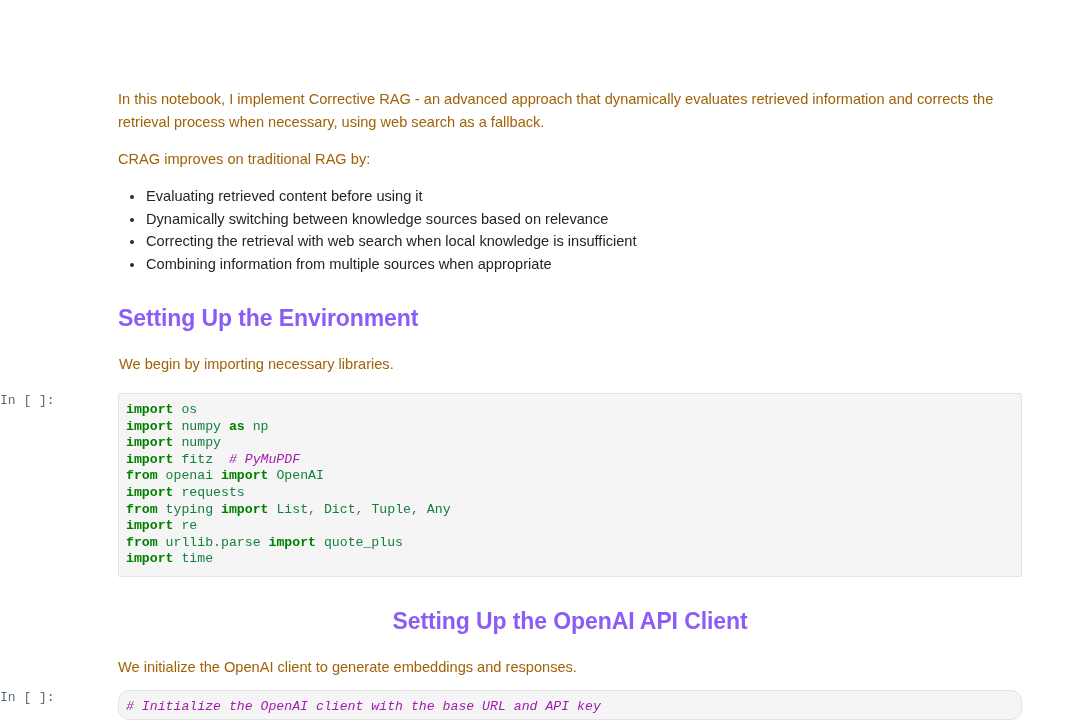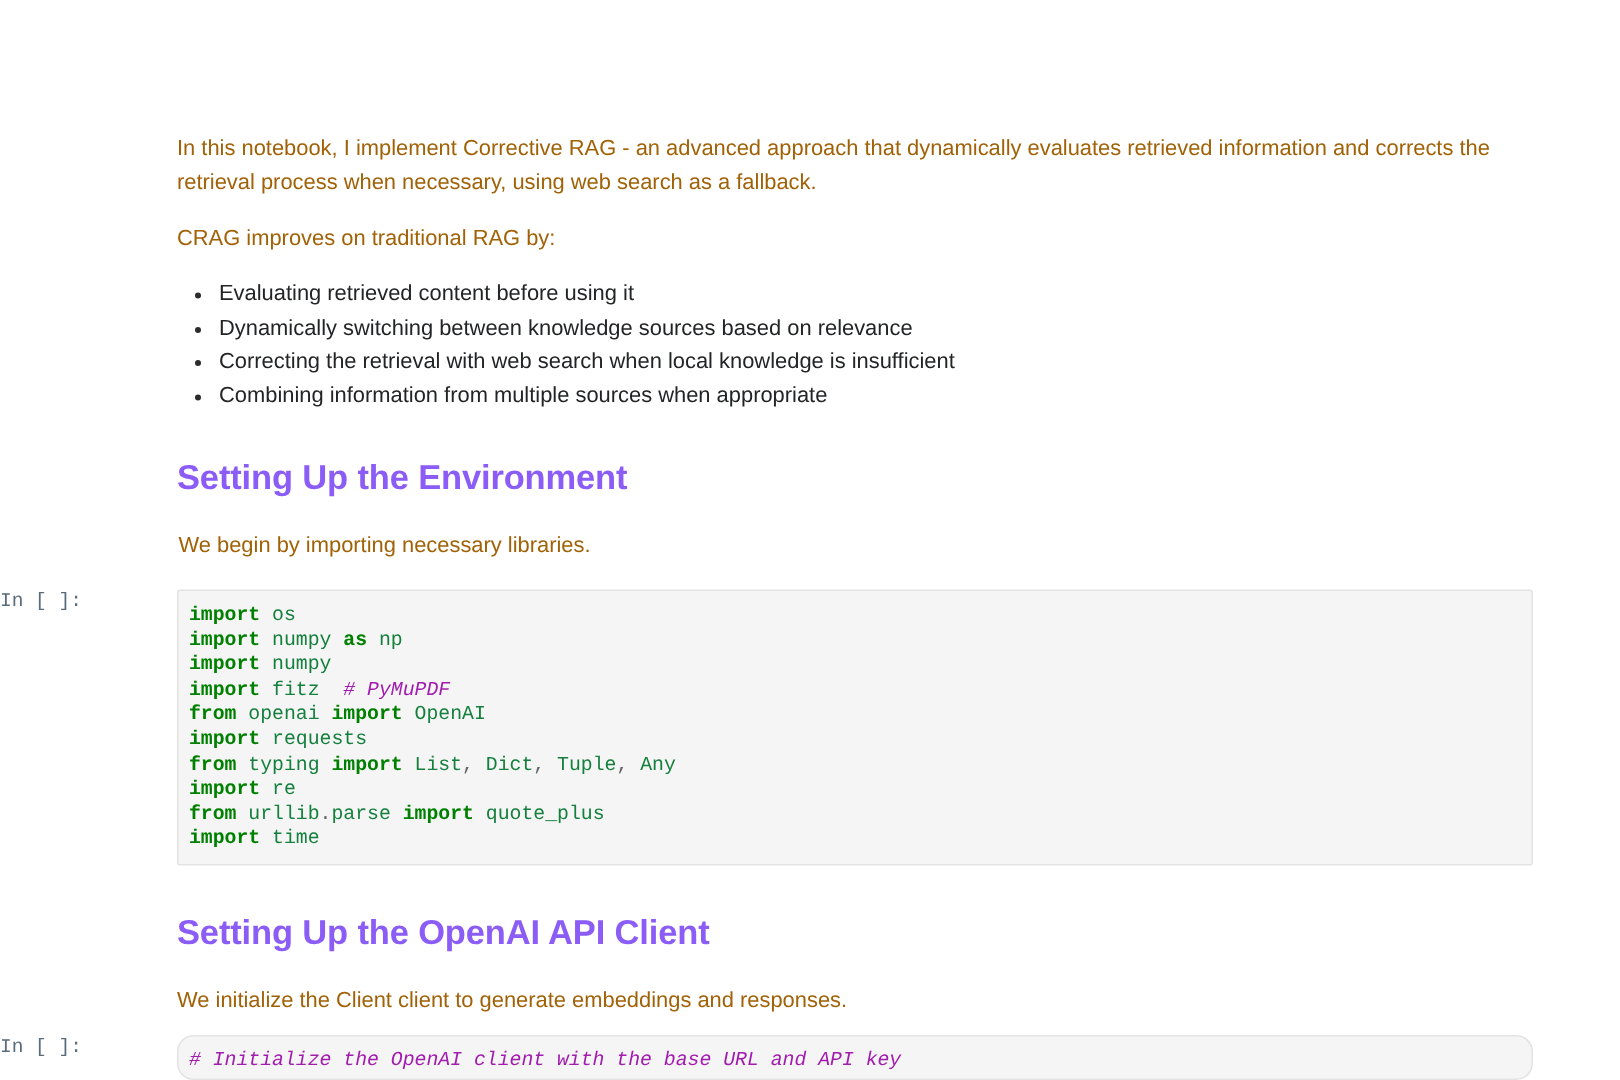--- a/index.html
+++ b/index.html
@@ -120,21 +120,21 @@
   .o { color: #666666; }
 
   
   .row-title      { position: absolute; left: 0; top: 30px;  }
   .row-intro      { position: absolute; left: 0; top: 88px;  }
   .row-crag       { position: absolute; left: 0; top: 148px; }
   .row-bullets    { position: absolute; left: 0; top: 185px; }
   .row-h2-env     { position: absolute; left: 0; top: 305px; }
   .row-p-env      { position: absolute; left: 1px; top: 353px; justify-content: flex-end; }
   .row-code-1     { position: absolute; left: 0; top: 393px; }
-  .row-h2-api     { position: absolute; left: 0; top: 608px; }
+  .row-h2-api     { position: absolute; left: 0; top: 608px; text-align: center; }
   .row-p-api      { position: absolute; left: 0; top: 656px; }
   .row-code-2     { position: absolute; left: 0; top: 690px; }
 
   .row-code-2 .codecell-input { overflow: hidden; height: 30px; border-radius: 11px; }
 </style>
 </head>
 <body>
 
 <div id="notebook">
 
@@ -200,21 +200,21 @@
   <div class="cell row-h2-api">
     <div class="prompt empty"></div>
     <div class="cell-body md">
       <h2>Setting Up the OpenAI API Client</h2>
     </div>
   </div>
 
   <div class="cell row-p-api">
     <div class="prompt empty"></div>
     <div class="cell-body md">
-      <p>We initialize the Client client to generate embeddings and responses.</p>
+      <p>We initialize the OpenAI client to generate embeddings and responses.</p>
     </div>
   </div>
 
   <div class="cell row-code-2">
     <div class="prompt">In [ ]:</div>
     <div class="cell-body">
       <div class="codecell-input">
         <pre class="code"><span class="c"># Initialize the OpenAI client with the base URL and API key</span></pre>
       </div>
     </div>

